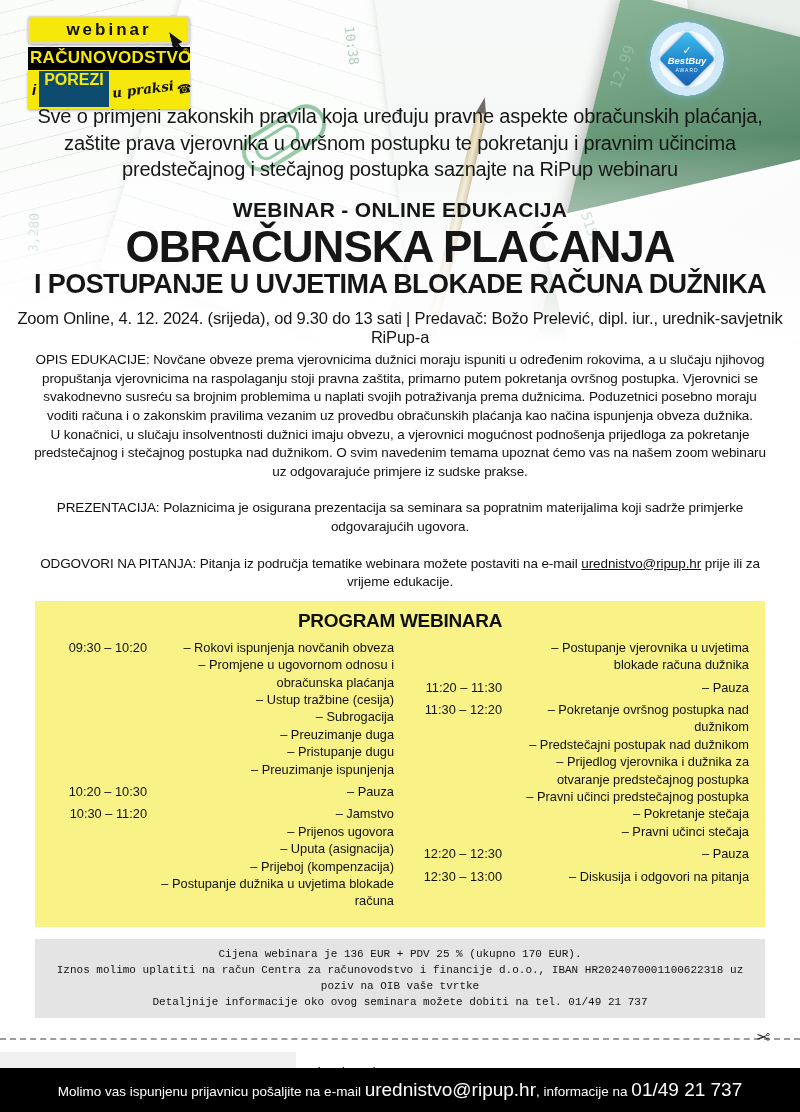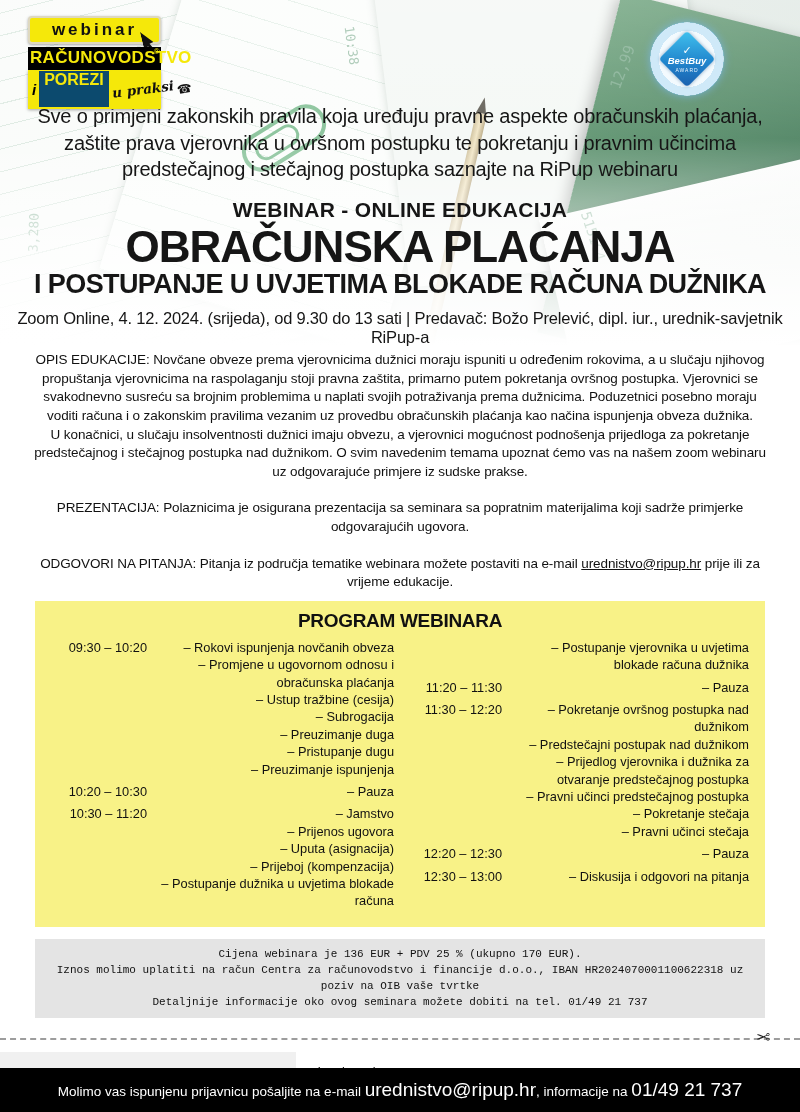--- a/index.html
+++ b/index.html
@@ -29,21 +29,21 @@
   .pencil::before{content:"";position:absolute;top:-16px;left:0;border-left:5.5px solid transparent;border-right:5.5px solid transparent;border-bottom:16px solid #4a463c;}
   .decor-num{position:absolute;color:#7cab8e;font-family:"DejaVu Sans Mono",monospace;font-size:13px;opacity:.8;}
   .n0{left:600px;top:58px;transform:rotate(-70deg);font-size:15px;}
   .n1{left:332px;top:38px;transform:rotate(82deg);}
   .n2{left:568px;top:228px;transform:rotate(72deg);font-size:14px;}
   .n3{left:72px;top:55px;transform:rotate(-75deg);}
   .n4{left:14px;top:225px;transform:rotate(-88deg);}
   .veil{position:absolute;inset:0;z-index:1;
       background:linear-gradient(180deg,rgba(255,255,255,.30) 0%,rgba(255,255,255,.18) 40%,rgba(255,255,255,.90) 86%,#fff 100%);}
   
-  .logo{position:absolute;left:28px;top:16px;z-index:3;width:133px;}
+  .logo{position:absolute;left:28px;top:16px;z-index:3;width:162px;}
   .logo-webinar{background:#f5e80a;border:2px solid #ded8bf;border-radius:4px;height:28px;
       display:flex;align-items:center;justify-content:center;position:relative;box-shadow:0 1px 3px rgba(0,0,0,.35);}
   .logo-webinar .lw{font-size:17px;font-weight:bold;letter-spacing:3px;color:#111;}
   .cursor{position:absolute;right:2px;bottom:-8px;width:15px;height:20px;background:#111;transform:rotate(-14deg);
       clip-path:polygon(0 0,0 100%,30% 78%,46% 100%,60% 92%,44% 68%,72% 64%);}
   .logo-racun{background:#000;color:#f5e80a;text-align:center;font-weight:bold;font-size:17px;letter-spacing:.3px;
       padding:1px 2px 2px;margin-top:3px;position:relative;}
   .logo-racun .reg{position:absolute;top:0;right:1px;font-size:8px;font-weight:normal;}
   .logo-porezi-row{background:#f5e80a;display:flex;align-items:center;padding:1px 4px 2px;gap:3px;box-shadow:0 1px 3px rgba(0,0,0,.35);}
   .logo-i{font-weight:bold;font-style:italic;font-size:15px;color:#000;}

